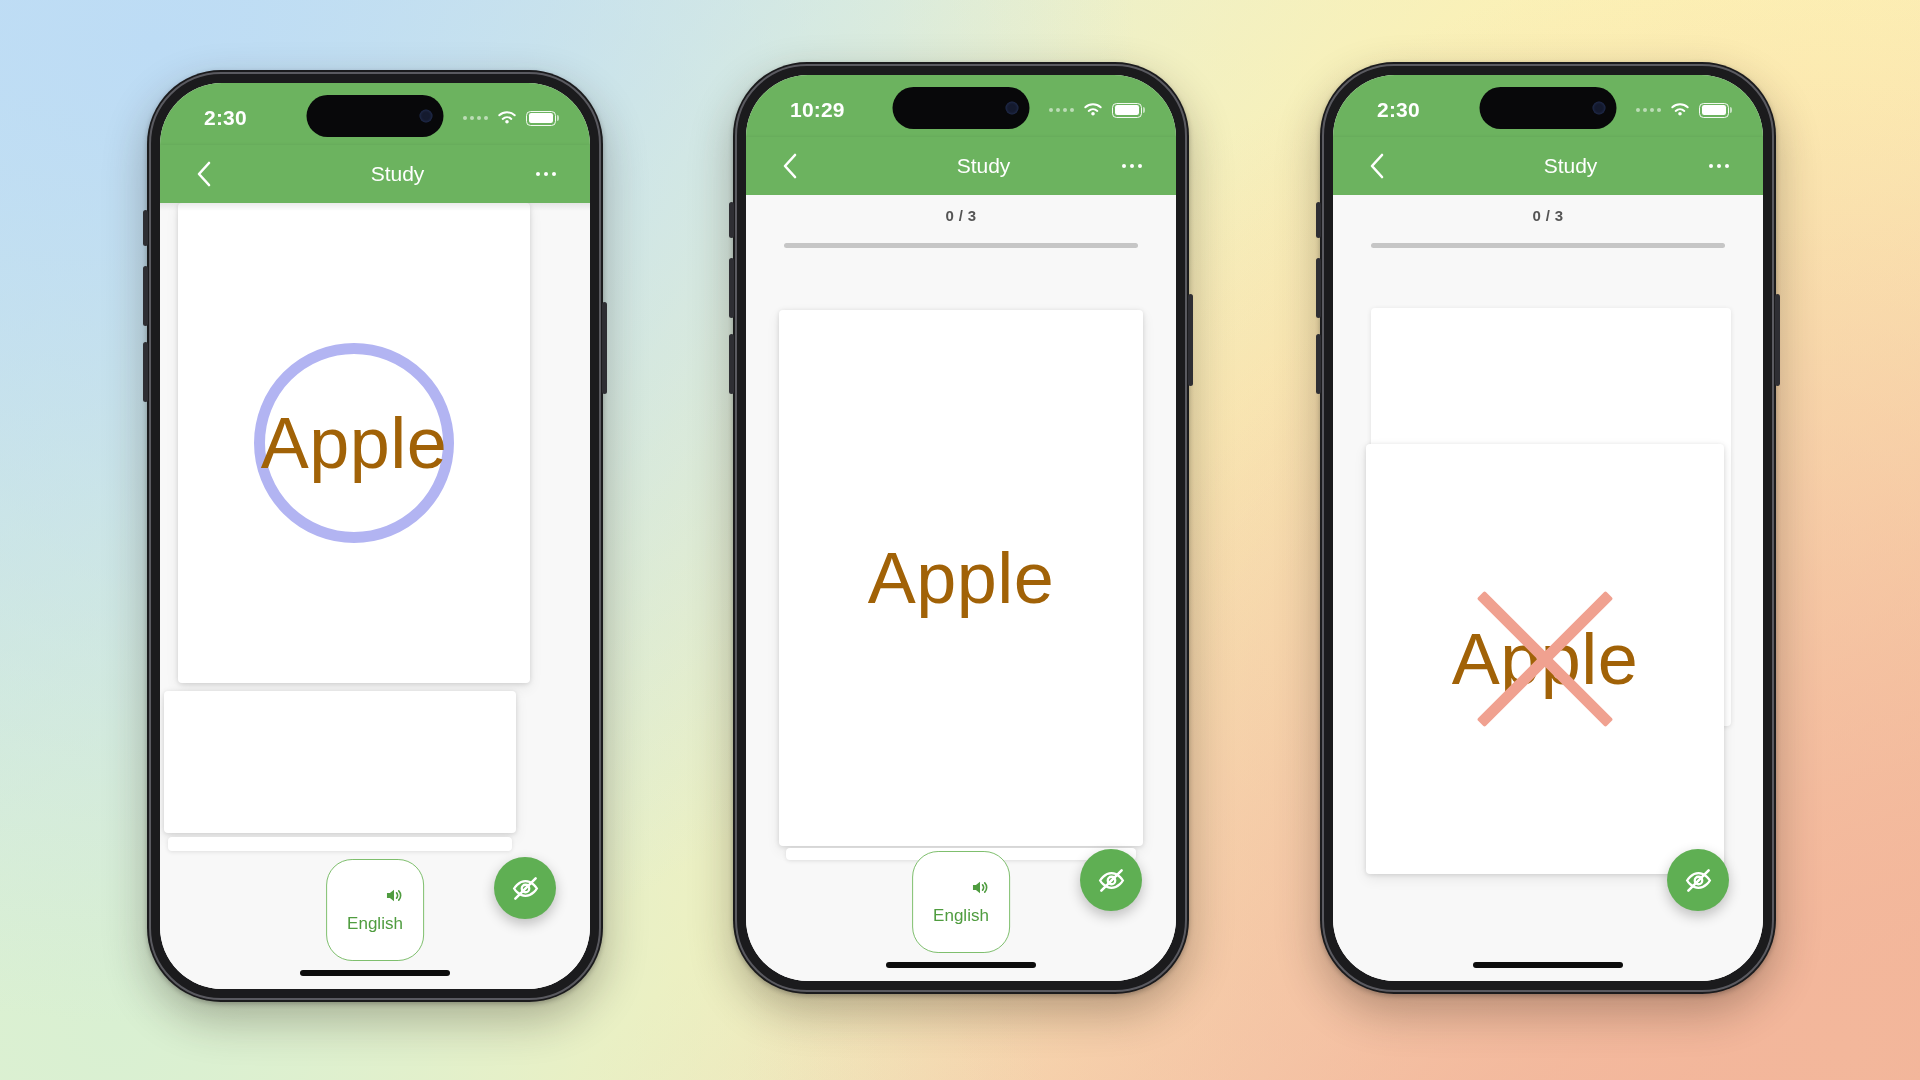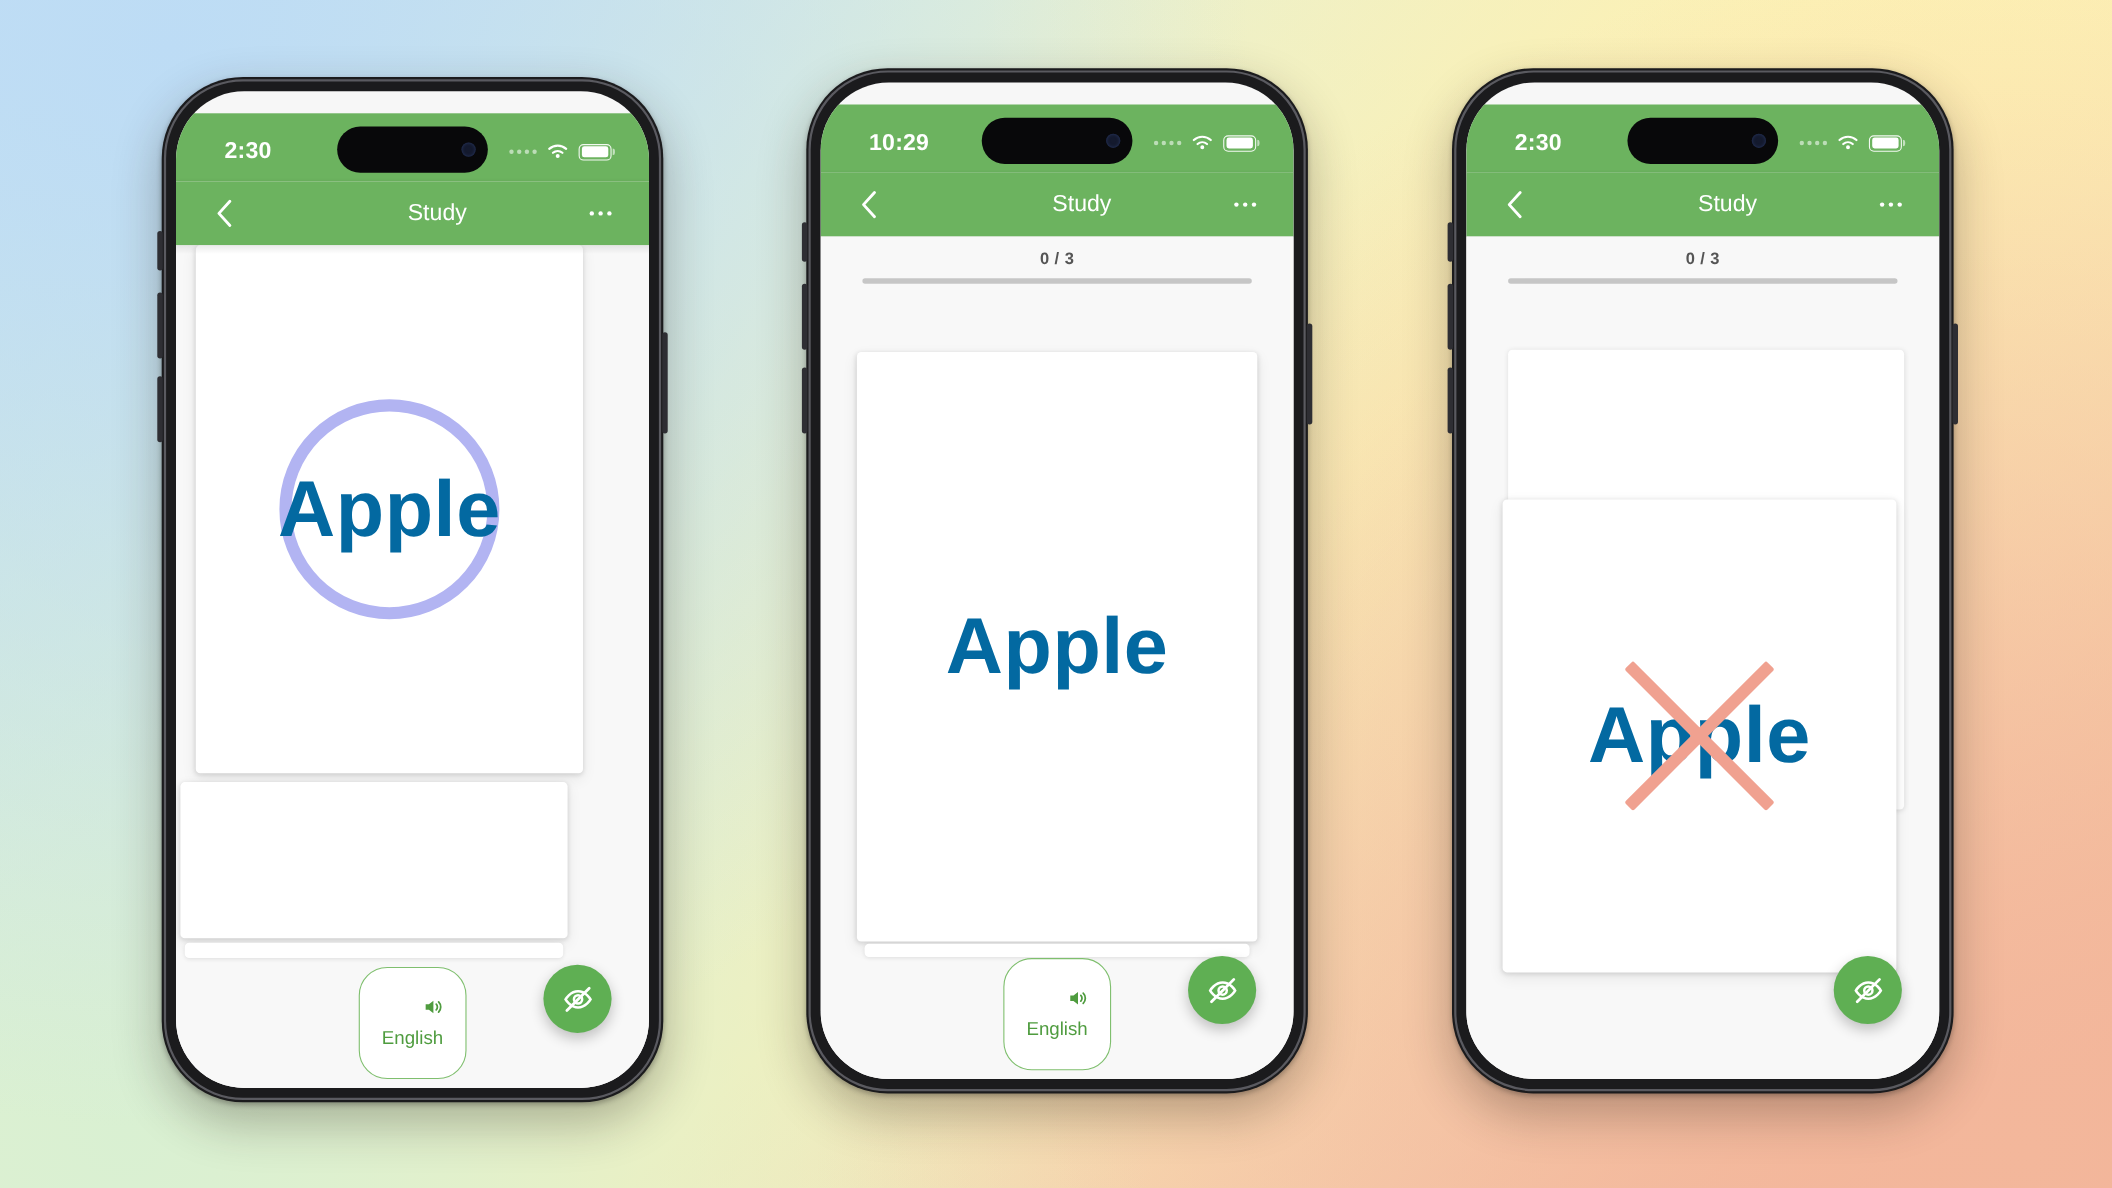--- a/index.html
+++ b/index.html
@@ -67,21 +67,20 @@
 
   
   .statusbar {
     position: relative;
     height: 62px;
     background: #6cb35f;
     display: flex;
     align-items: center;
     padding: 0 34px 0 44px;
     color: #fff;
-    margin-top: 20px;
   }
   .sb-time {
     font-size: 21px;
     font-weight: bold;
     letter-spacing: 0.2px;
     margin-top: 8px;
   }
   .sb-right {
     margin-left: auto;
     display: flex;
@@ -182,21 +181,21 @@
   
   .body {
     position: relative;
     height: calc(100% - 120px);
     background: #f8f8f8;
     overflow: hidden;
   }
 
   
   .progress-wrap {
-    padding: 16px 38px 0;
+    padding: 26px 38px 0;
     position: relative;
     border-radius: 13px;
   }
   .progress-label {
     position: absolute;
     left: 0; right: 0;
     top: 12px;
     text-align: center;
     font-size: 15px;
     font-weight: bold;
@@ -217,22 +216,22 @@
     position: absolute;
     background: #fff;
     border-radius: 4px;
     box-shadow: 0 1px 5px rgba(0,0,0,0.13), 0 5px 14px rgba(0,0,0,0.07);
     display: flex;
     align-items: center;
     justify-content: center;
   }
   .card-word {
     font-size: 72px;
-    color: #0369a1;
-    font-weight: bold;
+    color: #a16207;
+    font-weight: normal;
     letter-spacing: 0.5px;
     position: relative;
     z-index: 2;
     white-space: nowrap;
   }
 
   
   .p1-card-front {
     left: 18px; top: 0px;
     width: 352px; height: 480px;

